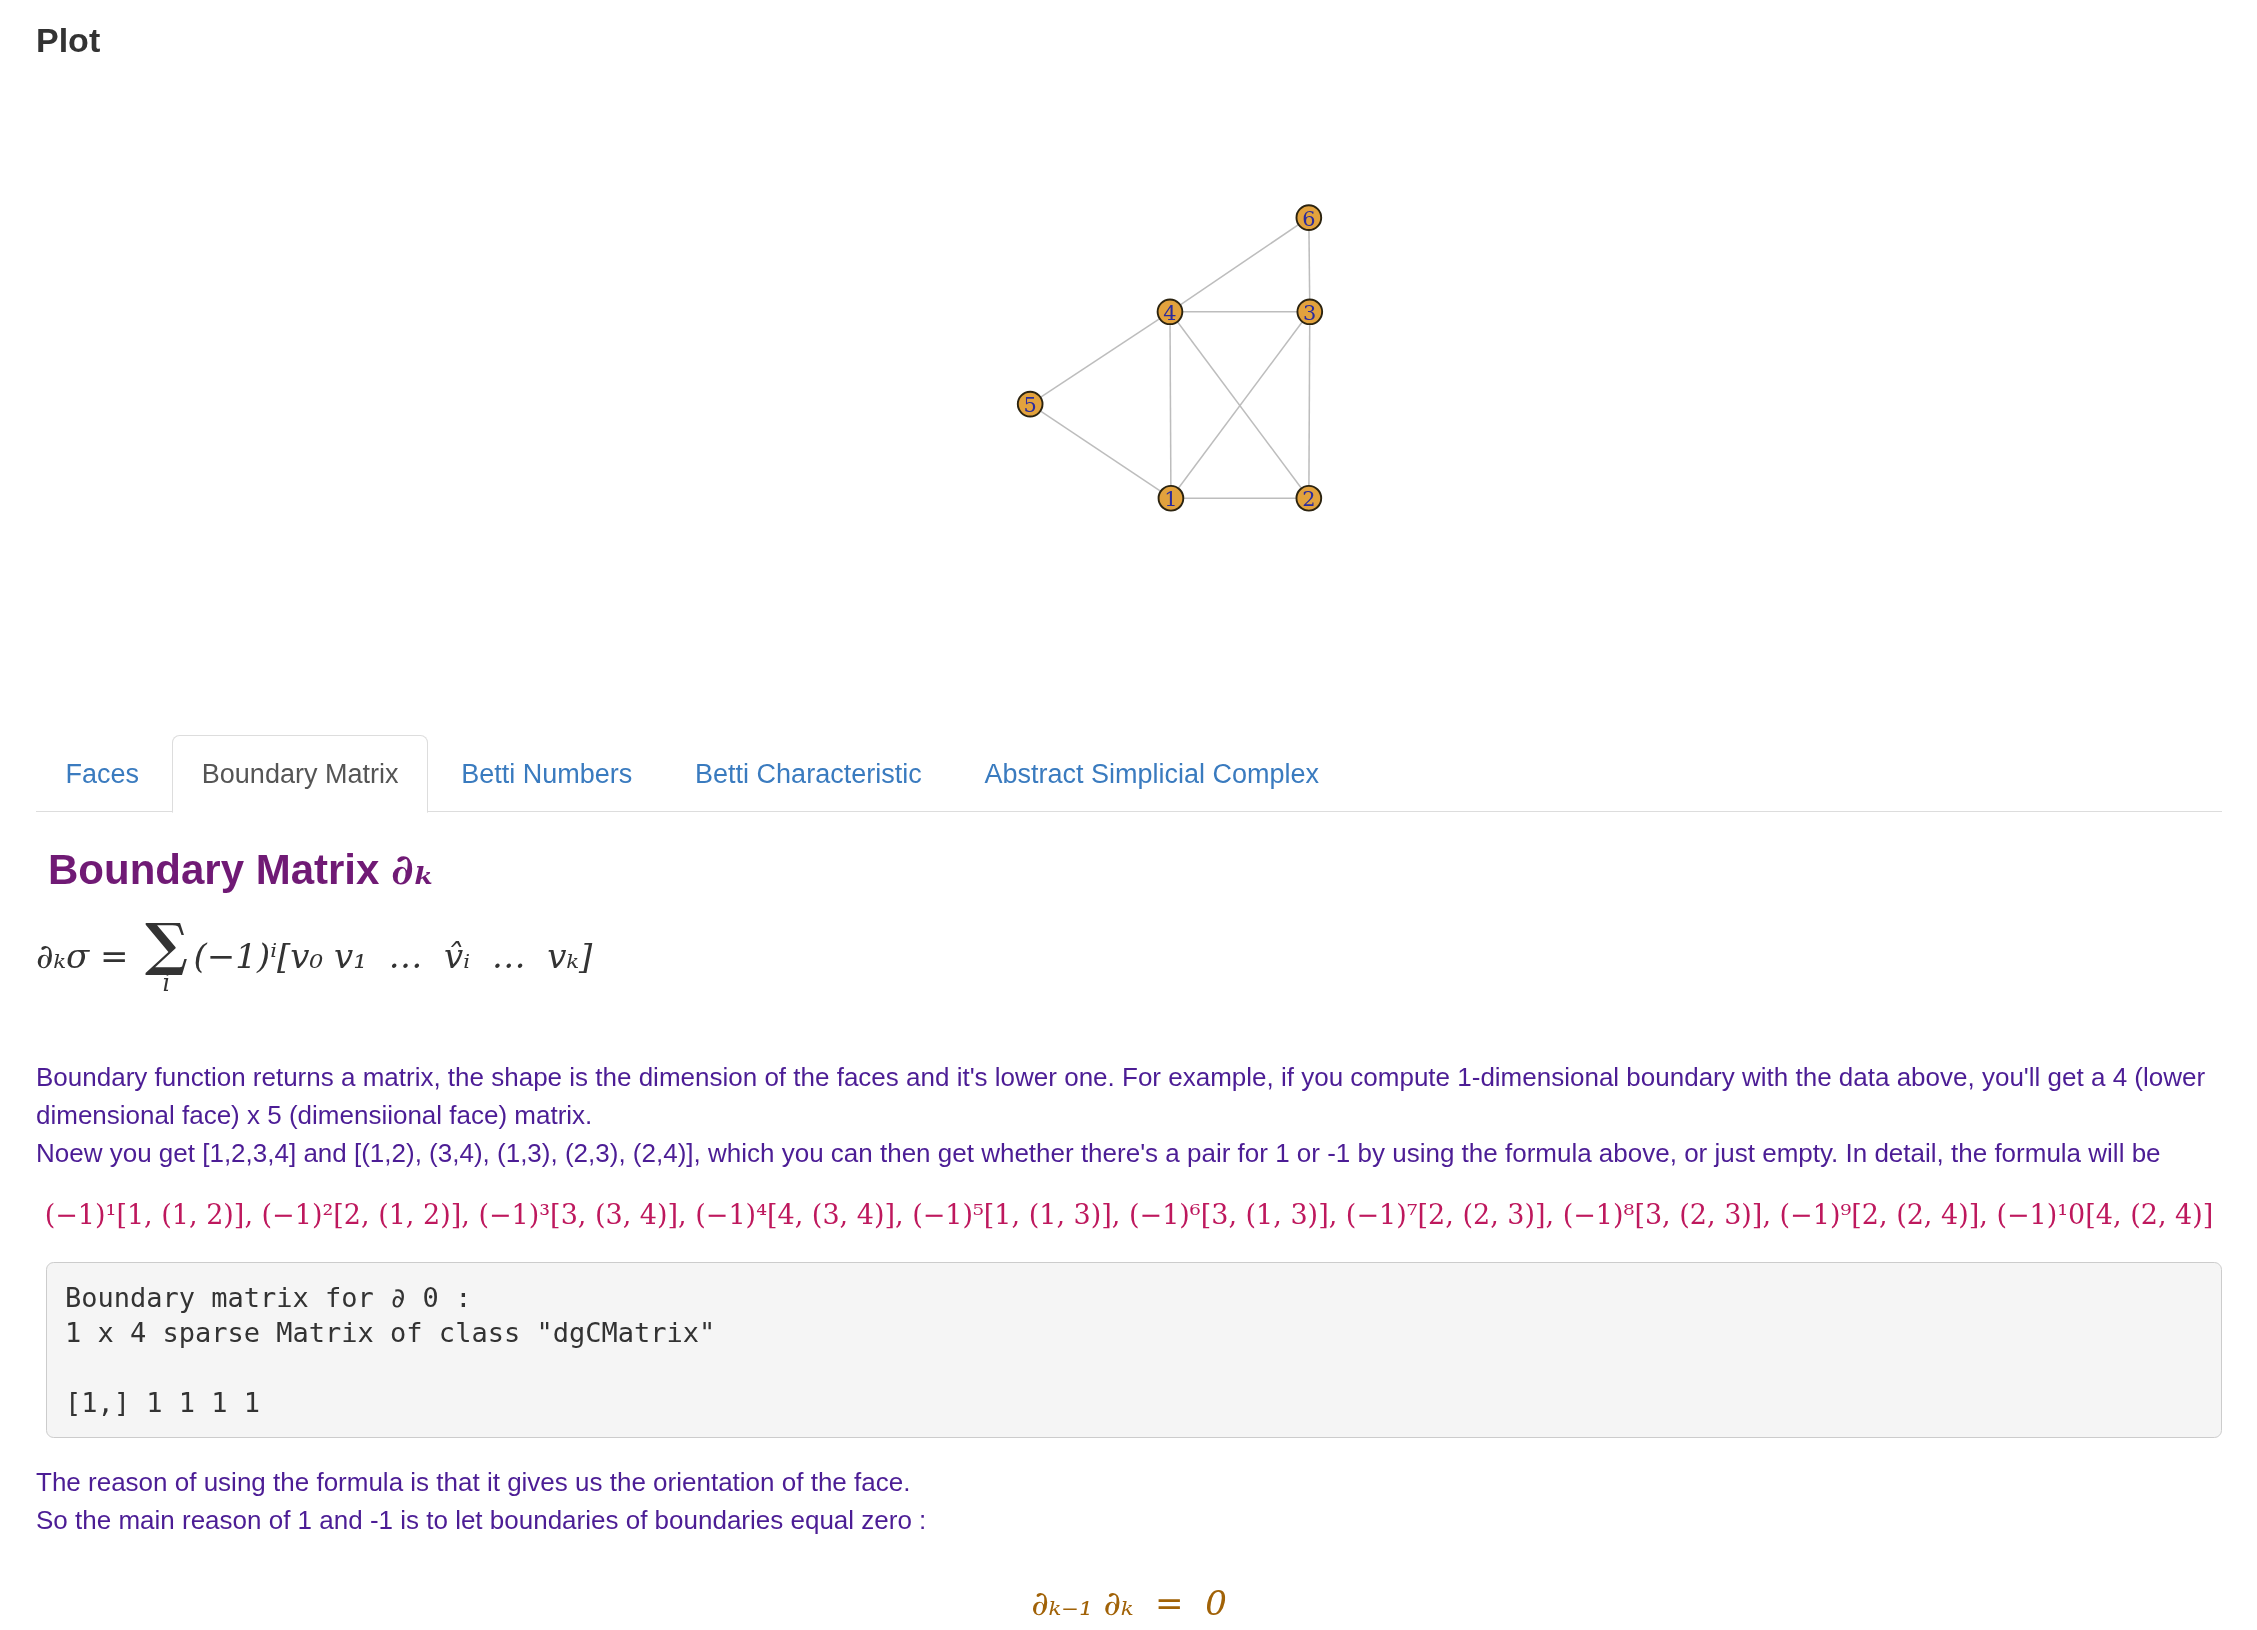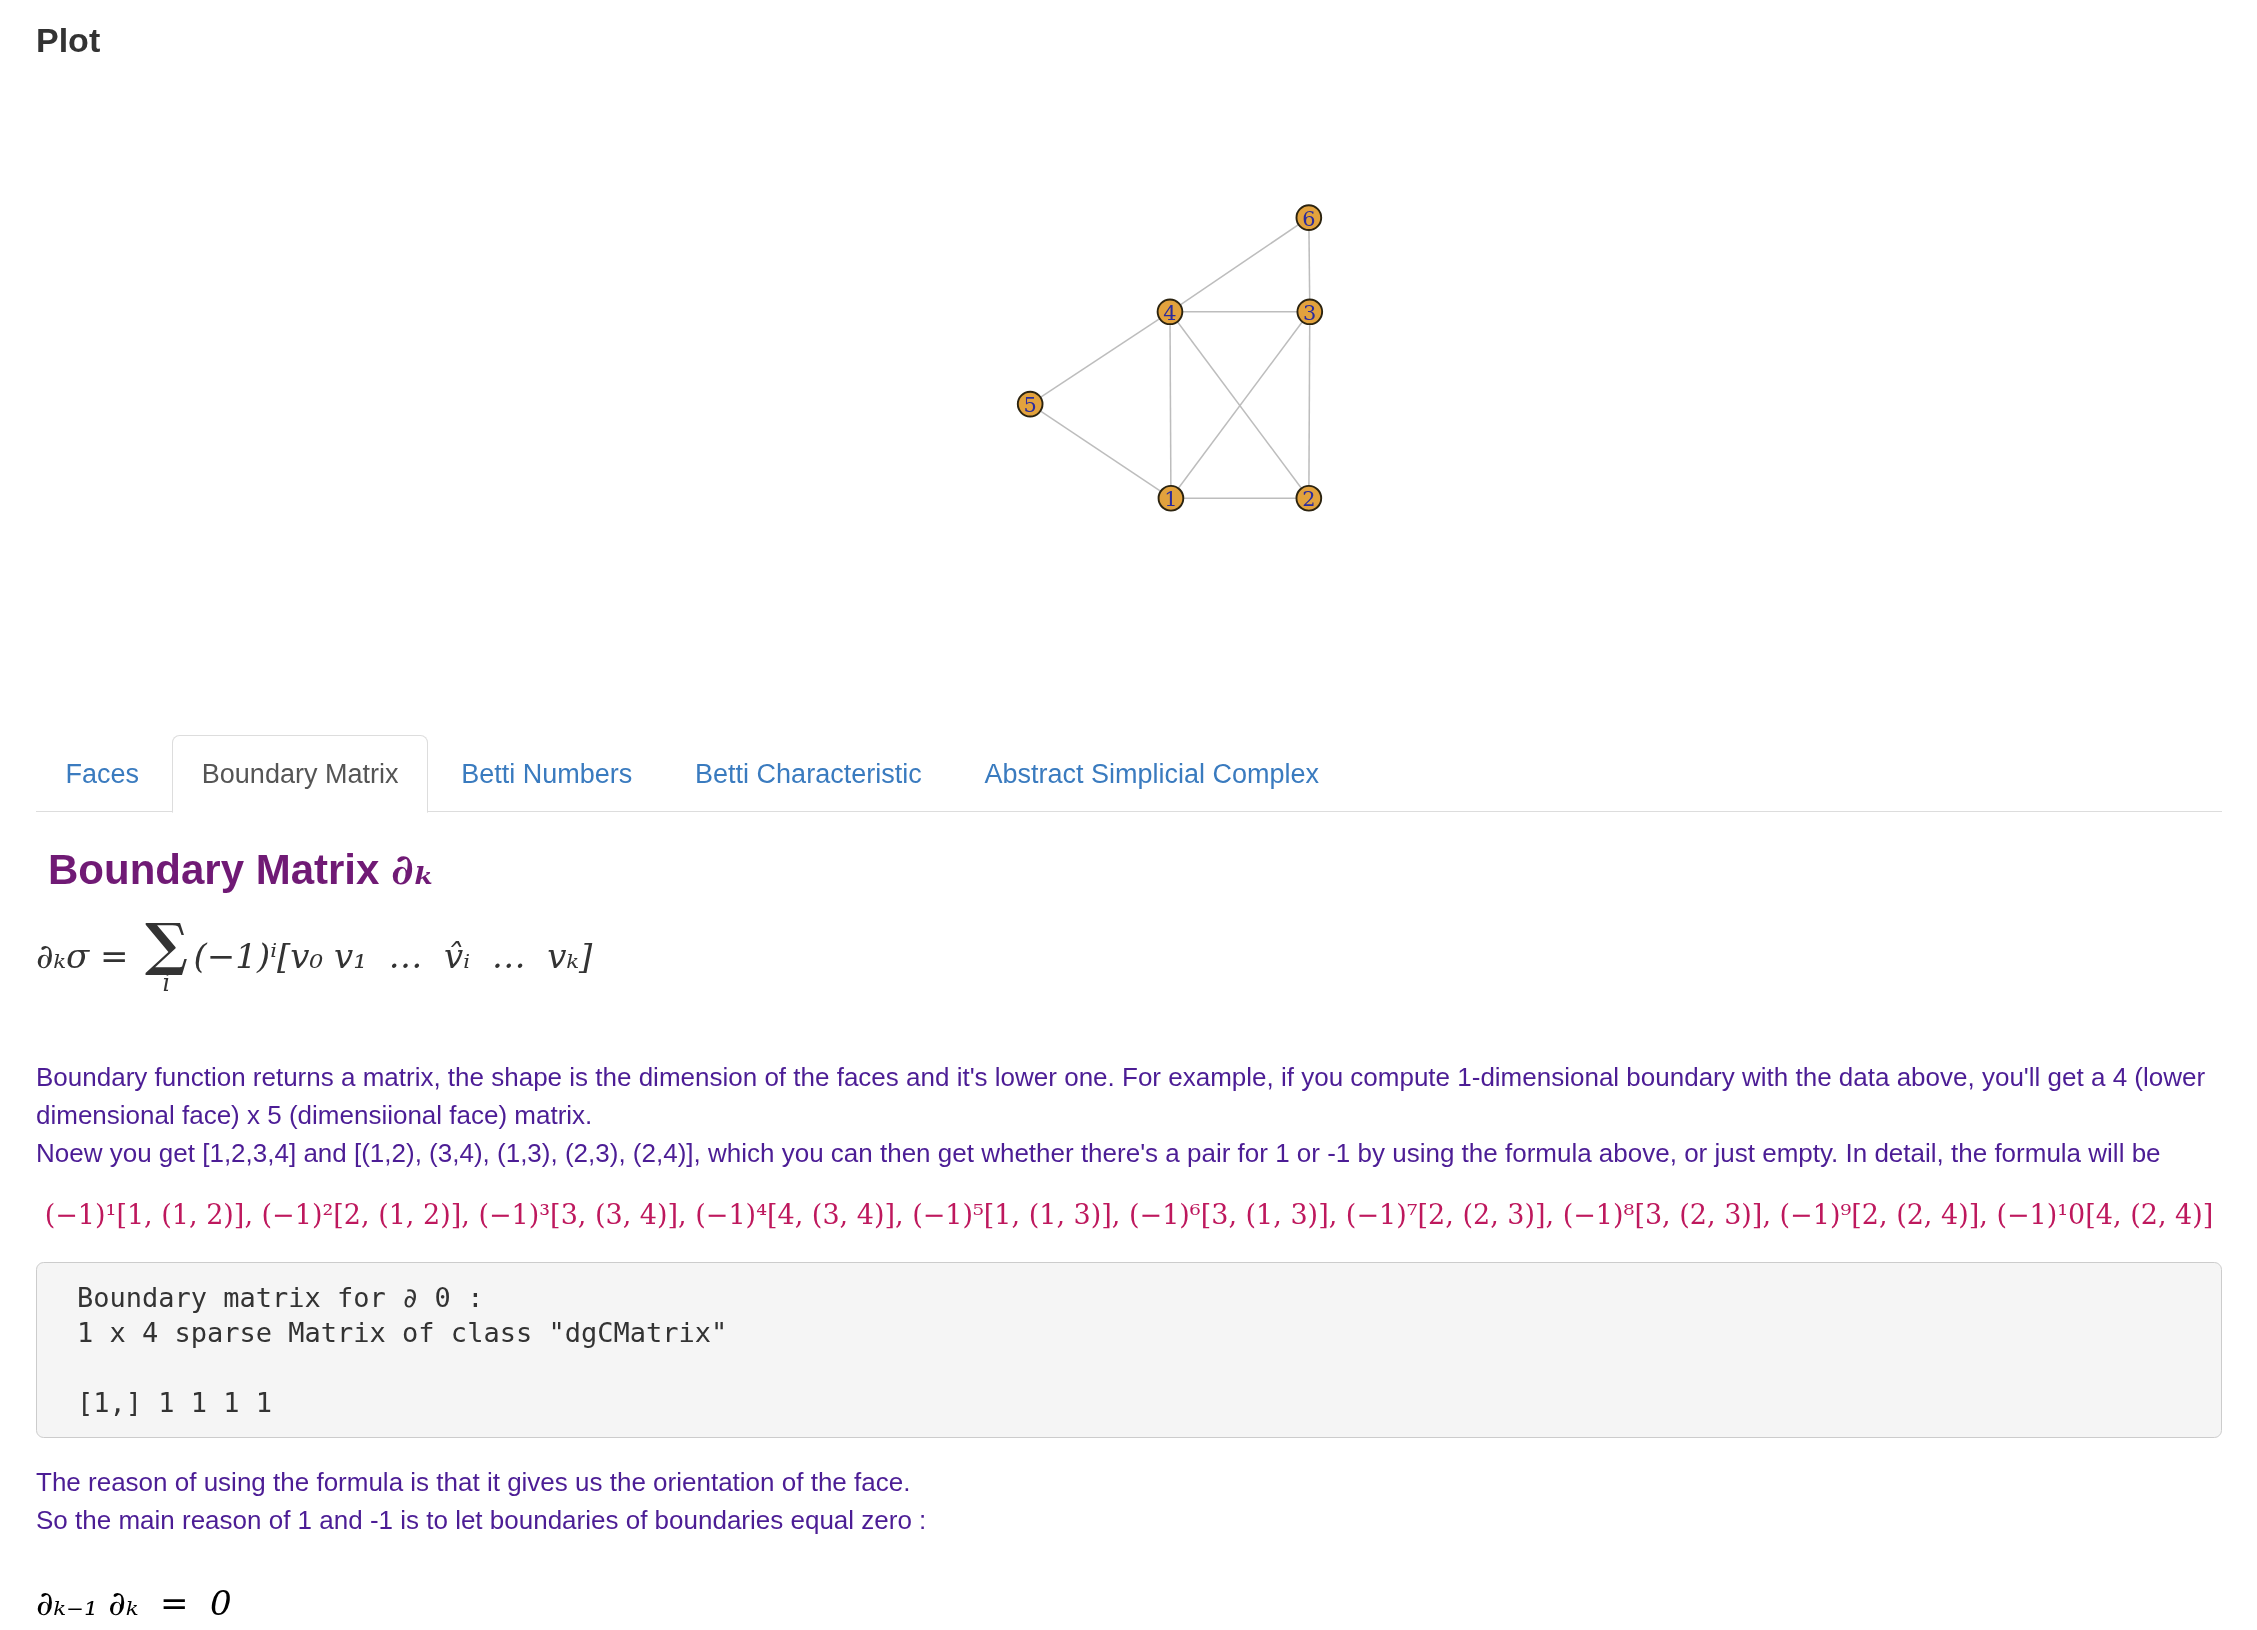--- a/index.html
+++ b/index.html
@@ -101,41 +101,41 @@
     margin: 27px 0 0 0;
     text-align: center;
     font-family: "DejaVu Serif", serif;
     font-size: 27px;
     color: #be185d;
     white-space: nowrap;
   }
 
   
   .code-block {
-    margin: 32px 0 0 0;
+    margin: 32px 0 0 10px;
     background: #f5f5f5;
     border: 1.9px solid #ccc;
     border-radius: 7.6px;
-    padding: 17px 40px;
+    padding: 17px 18px;
     font-family: "DejaVu Sans Mono", monospace;
     font-size: 27px;
     line-height: 35px;
     color: #333;
     white-space: pre;
     overflow: hidden;
   }
 
   
   .formula-zero {
     margin: 44px 0 0 0;
-    text-align: left;
+    text-align: center;
     font-family: "DejaVu Serif", serif;
     font-style: italic;
     font-size: 34px;
-    color: #000000;
+    color: #a16207;
     white-space: pre;
   }
 </style>
 </head>
 <body>
 
 <div class="container">
 
   <h4 class="plot-title">Plot</h4>
 

